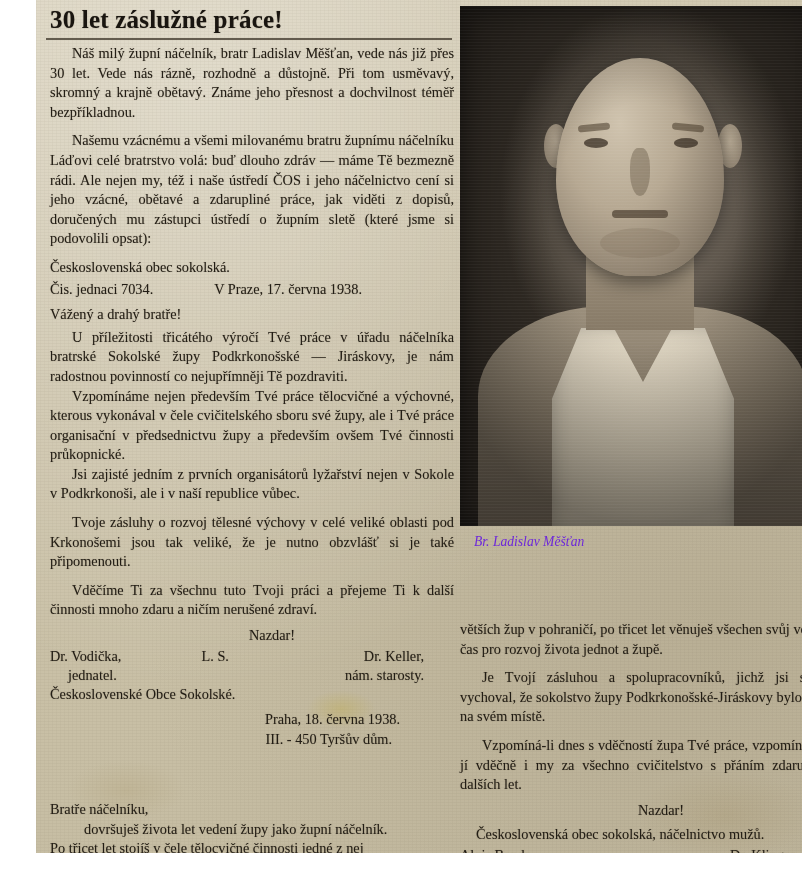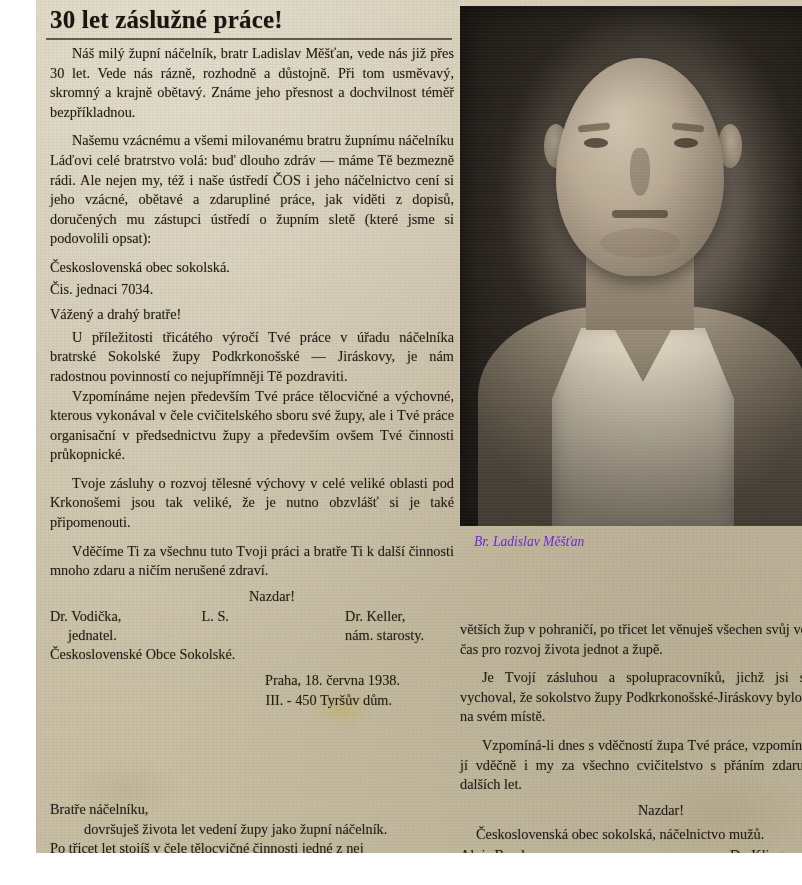--- a/index.html
+++ b/index.html
@@ -268,39 +268,41 @@
 
   <div id="caption">Br. Ladislav Měšťan</div>
 
   <div class="col" id="col-left">
     <p>Náš milý župní náčelník, bratr Ladislav Měšťan, vede nás již přes 30 let. Vede nás rázně, rozhodně a důstojně. Při tom usměvavý, skromný a krajně obětavý. Známe jeho přesnost a dochvilnost téměř bezpříkladnou.</p>
     <p class="gap">Našemu vzácnému a všemi milovanému bratru župnímu náčelníku Láďovi celé bratrstvo volá: buď dlouho zdráv — máme Tě bezmezně rádi. Ale nejen my, též i naše ústředí ČOS i jeho náčelnictvo cení si jeho vzácné, obětavé a zdarupliné práce, jak viděti z dopisů, doručených mu zástupci ústředí o župním sletě (které jsme si podovolili opsat):</p>
 
     <p class="noind gap">Československá obec sokolská.</p>
     <div class="sig-row">
       <span>Čis. jednaci 7034.</span>
+      <span style="padding-right:92px;">V Praze, 17. června 1938.</span>
     </div>
     <p class="noind" style="margin-top:6px;">Vážený a drahý bratře!</p>
 
     <p style="margin-top:3px;">U příležitosti třicátého výročí Tvé práce v úřadu náčelníka bratrské Sokolské župy Podkrkonošské — Jiráskovy, je nám radostnou povinností co nejupřímněji Tě pozdraviti.</p>
     <p>Vzpomínáme nejen především Tvé práce tělocvičné a výchovné, kterous vykonával v čele cvičitelského sboru své župy, ale i Tvé práce organisační v předsednictvu župy a především ovšem Tvé činnosti průkopnické.</p>
+    <p>Jsi zajisté jedním z prvních organisátorů lyžařství nejen v Sokole v Podkrkonoši, ale i v naší republice vůbec.</p>
     <p class="gap">Tvoje zásluhy o rozvoj tělesné výchovy v celé veliké oblasti pod Krkonošemi jsou tak veliké, že je nutno obzvlášť si je také připomenouti.</p>
-    <p class="gap">Vděčíme Ti za všechnu tuto Tvoji práci a bratře Ti k další činnosti mnoho zdaru a ničím nerušené zdraví.</p>
+    <p class="gap">Vděčíme Ti za všechnu tuto Tvoji práci a přejeme Ti k další činnosti mnoho zdaru a ničím nerušené zdraví.</p>
 
     <p class="center" style="margin-top:6px; padding-left:40px;">Nazdar!</p>
 
     <div class="sig-row tight" style="margin-top:1px;">
       <div class="sig-block">
         <div>Dr. Vodička,</div>
         <div style="padding-left:18px;">jednatel.</div>
       </div>
       <div class="sig-block mid" style="padding-right:36px;">
         <div>L. S.</div>
       </div>
-      <div class="sig-block end" style="padding-right:30px;">
+      <div class="sig-block end" style="padding-right:30px;text-align:right;">
         <div>Dr. Keller,</div>
         <div>nám. starosty.</div>
       </div>
     </div>
 
     <p class="noind">Československé Obce Sokolské.</p>
 
     <p class="right" style="margin-top:6px; padding-right:54px;">Praha, 18. června 1938.</p>
     <p class="right" style="padding-right:62px;">III. - 450 Tyršův dům.</p>
   </div>

